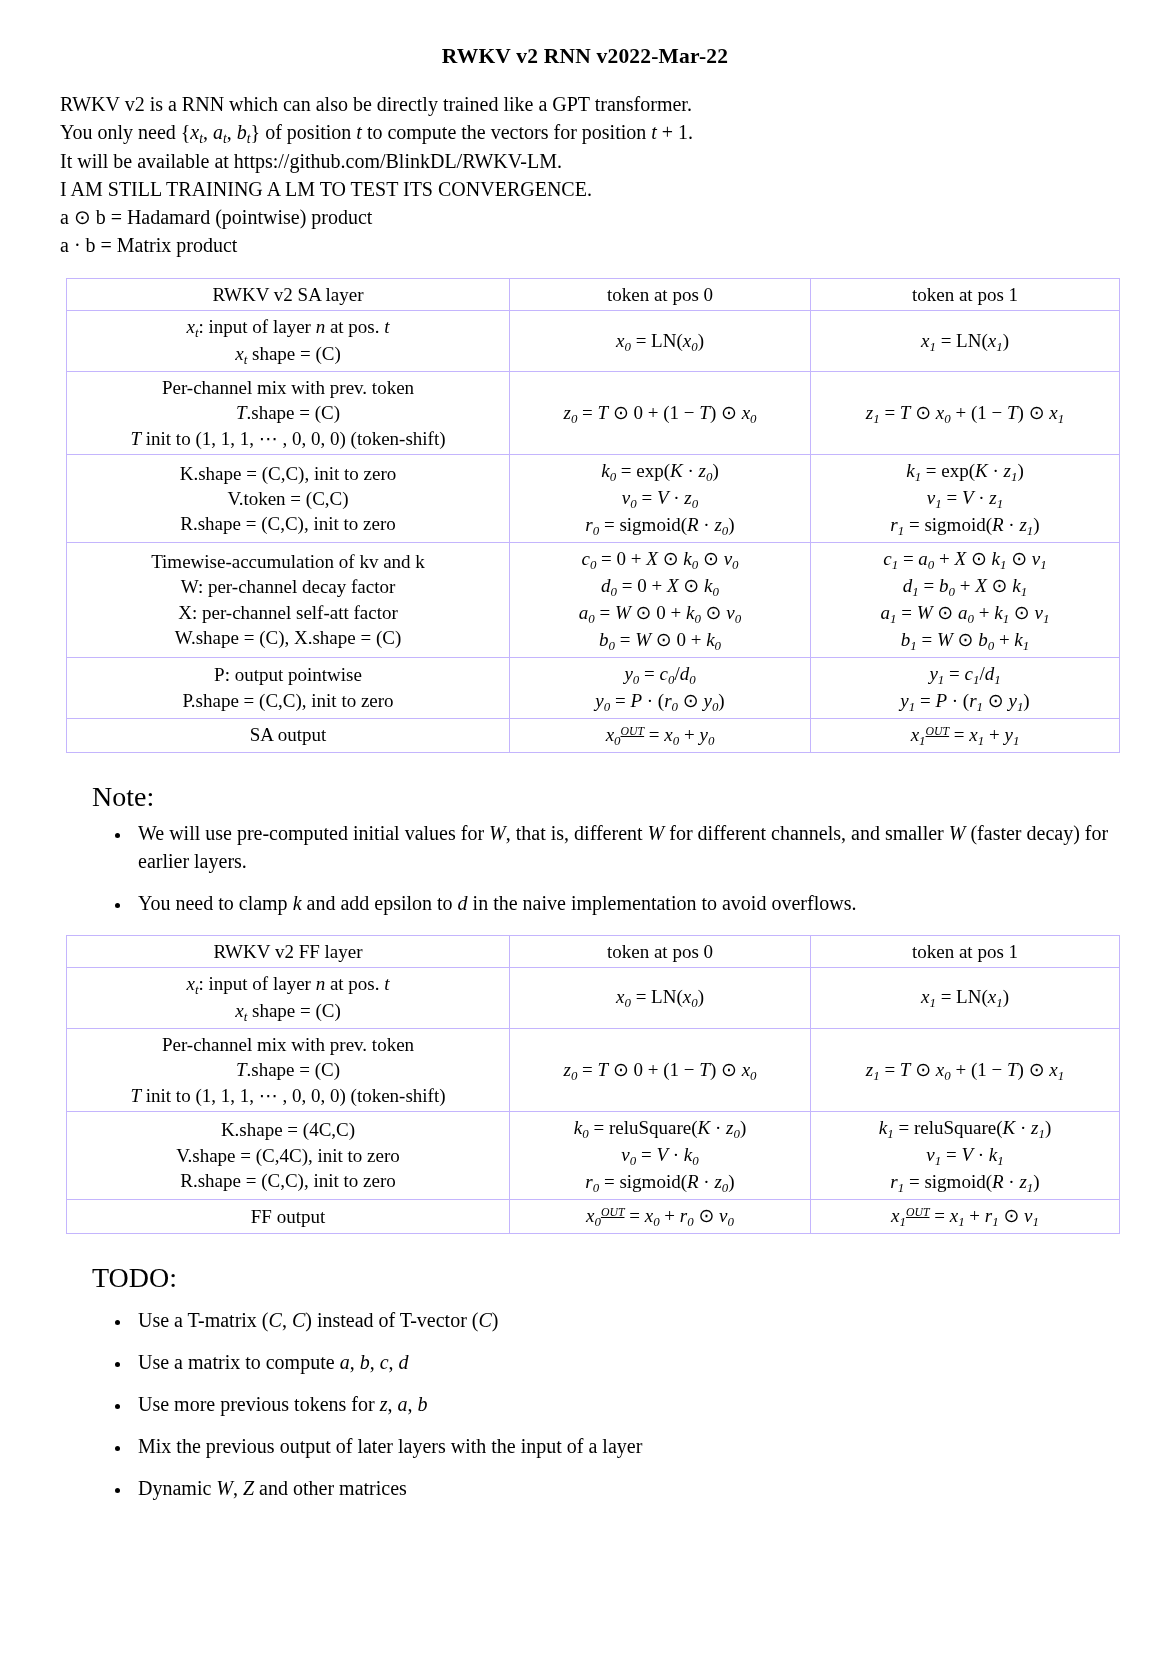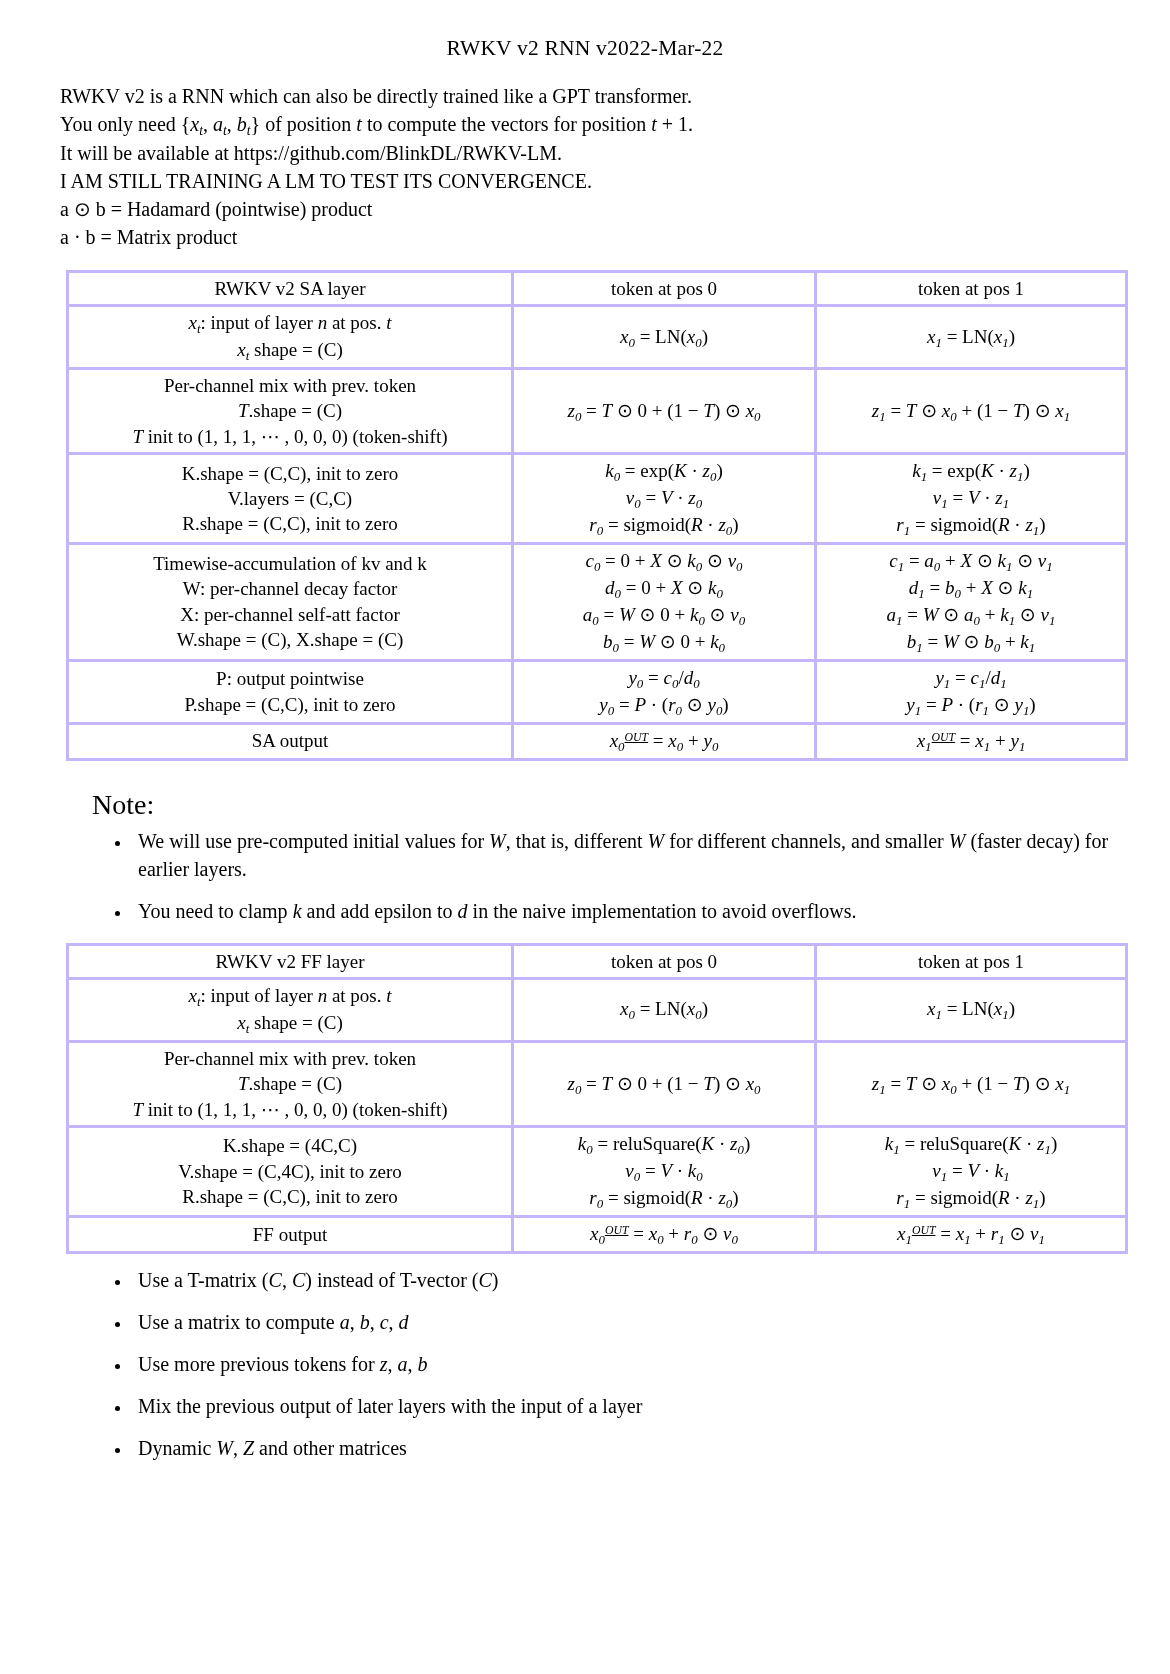--- a/index.html
+++ b/index.html
@@ -15,24 +15,24 @@
     position: relative;
     overflow: hidden;
   }
   .page {
     padding: 28px 56px 0 56px;
     box-sizing: border-box;
     width: 1170px;
   }
   .doc-title {
     text-align: center;
-    font-weight: normal;
+    font-weight: bold;
     font-size: 21.5px;
     letter-spacing: 0.2px;
-    margin: 8px 0 22px 0;
+    margin: 16px 0 22px 0;
   }
   .intro {
     font-size: 20px;
     line-height: 1.39;
     padding-left: 4px;
   }
   .intro div { white-space: nowrap; }
   .m { font-family: "Liberation Serif", serif; font-style: italic; }
   sub {
     font-size: 0.68em;
@@ -47,21 +47,21 @@
   }
   .op { font-style: normal; }
 
   table.grid {
     border-collapse: collapse;
     width: 1036px;
     margin: 18px 0 0 10px;
     table-layout: fixed;
   }
   table.grid td {
-    border: 3px solid #c4b5fd;
+    border: 1px solid #c4b5fd;
     text-align: center;
     vertical-align: middle;
     font-size: 19px;
     padding: 3px 6px;
     line-height: 1.34;
   }
   table.grid td.desc { width: 430px; }
   table.grid td.col0 { width: 288px; }
   table.grid td.col1 { width: 296px; }
   .cellline { white-space: nowrap; }
@@ -127,21 +127,21 @@
         <td class="col0">
           <div class="cellline"><span class="m">z<sub>0</sub></span> = <span class="m">T</span> ⊙ 0 + (1 − <span class="m">T</span>) ⊙ <span class="m">x<sub>0</sub></span></div>
         </td>
         <td class="col1">
           <div class="cellline"><span class="m">z<sub>1</sub></span> = <span class="m">T</span> ⊙ <span class="m">x<sub>0</sub></span> + (1 − <span class="m">T</span>) ⊙ <span class="m">x<sub>1</sub></span></div>
         </td>
       </tr>
       <tr>
         <td class="desc">
           <div class="cellline">K.shape = (C,C), init to zero</div>
-          <div class="cellline">V.layers = (C,C)</div>
+          <div class="cellline">V.token = (C,C)</div>
           <div class="cellline">R.shape = (C,C), init to zero</div>
         </td>
         <td class="col0">
           <div class="cellline"><span class="m">k<sub>0</sub></span> = <span class="op">exp(</span><span class="m">K</span> · <span class="m">z<sub>0</sub></span><span class="op">)</span></div>
           <div class="cellline"><span class="m">v<sub>0</sub></span> = <span class="m">V</span> · <span class="m">z<sub>0</sub></span></div>
           <div class="cellline"><span class="m">r<sub>0</sub></span> = <span class="op">sigmoid(</span><span class="m">R</span> · <span class="m">z<sub>0</sub></span><span class="op">)</span></div>
         </td>
         <td class="col1">
           <div class="cellline"><span class="m">k<sub>1</sub></span> = <span class="op">exp(</span><span class="m">K</span> · <span class="m">z<sub>1</sub></span><span class="op">)</span></div>
           <div class="cellline"><span class="m">v<sub>1</sub></span> = <span class="m">V</span> · <span class="m">z<sub>1</sub></span></div>
@@ -254,20 +254,21 @@
         <td class="col0">
           <div class="cellline"><span class="m">x<sub>0</sub><sup>OUT</sup></span> = <span class="m">x<sub>0</sub></span> + <span class="m">r<sub>0</sub></span> ⊙ <span class="m">v<sub>0</sub></span></div>
         </td>
         <td class="col1">
           <div class="cellline"><span class="m">x<sub>1</sub><sup>OUT</sup></span> = <span class="m">x<sub>1</sub></span> + <span class="m">r<sub>1</sub></span> ⊙ <span class="m">v<sub>1</sub></span></div>
         </td>
       </tr>
     </tbody>
   </table>
 
+  <div class="sect-label">TODO:</div>
   <ul class="bullets tight">
     <li>Use a T-matrix (<span class="m">C</span>, <span class="m">C</span>) instead of T-vector (<span class="m">C</span>)</li>
     <li>Use a matrix to compute <span class="m">a</span>, <span class="m">b</span>, <span class="m">c</span>, <span class="m">d</span></li>
     <li>Use more previous tokens for <span class="m">z</span>, <span class="m">a</span>, <span class="m">b</span></li>
     <li>Mix the previous output of later layers with the input of a layer</li>
     <li>Dynamic <span class="m">W</span>, <span class="m">Z</span> and other matrices</li>
   </ul>
 
 </div>
 

